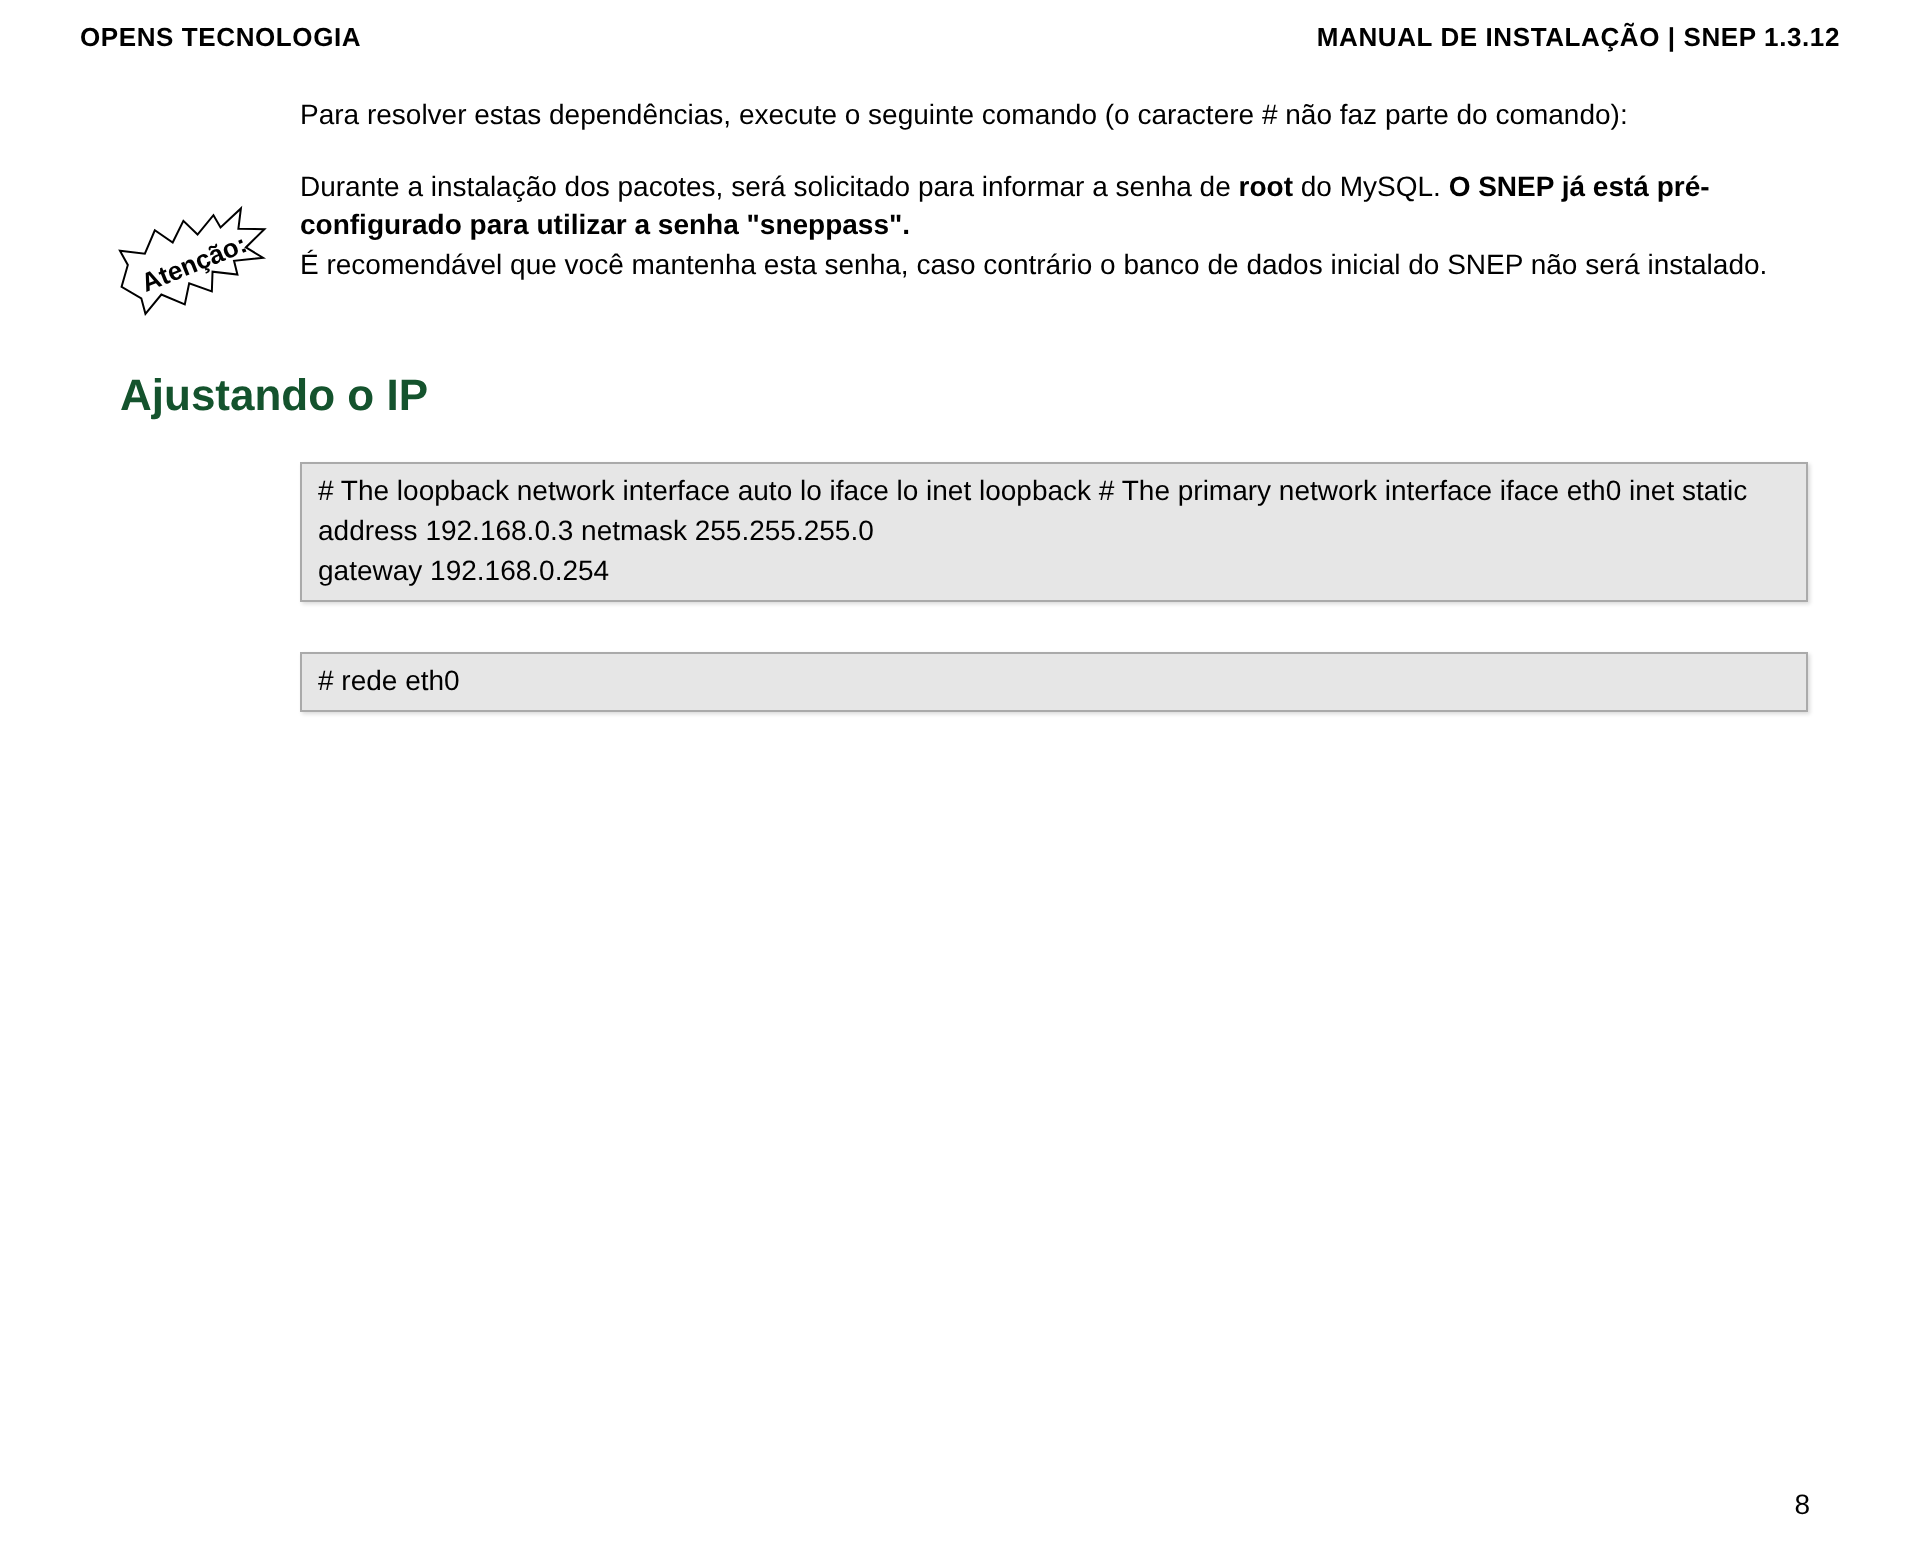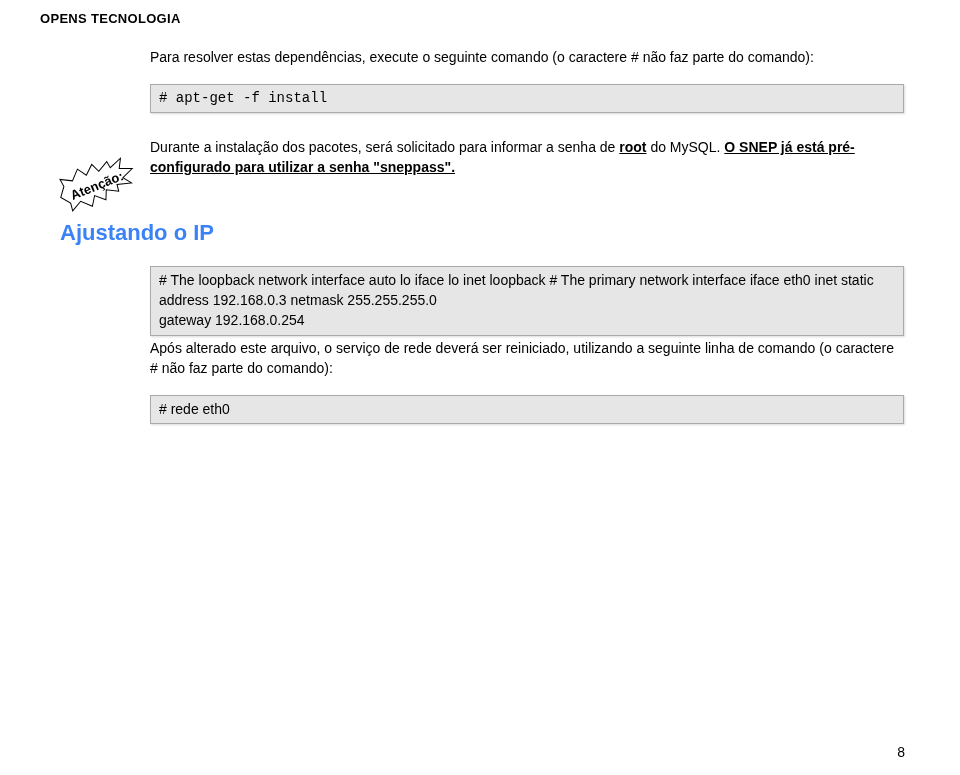--- a/index.html
+++ b/index.html
@@ -68,67 +68,67 @@
       width: 100%;
       height: 100%;
       display: flex;
       justify-content: center;
       align-items: center;
     }
     .attention-block {
       font-size: 14px;
     }
     .section-title {
-      color: #3b82f6;
+      color: #14532d;
       font-size: 22px;
       font-weight: bold;
       margin: 30px 0 18px -90px;
     }
     .page-num {
       position: absolute;
       bottom: 12px;
       right: 55px;
       font-size: 14px;
     }
-    .m-bold { font-weight: bold; text-decoration: underline; }
+    .m-bold { font-weight: bold; }
     .mono { font-family: Liberation Sans, sans-serif; }
   </style>
 </head>
 <body>
 
 <div class="header">
   <span>OPENS TECNOLOGIA</span>
+  <span>MANUAL DE INSTALAÇÃO | SNEP 1.3.12</span>
 </div>
 
 <div class="content">
 
   <p class="para">Para resolver estas dependências, execute o seguinte comando  (o caractere # não faz parte do comando):</p>
 
-  <div class="code-block"># apt-get -f install</div>
 
   <div class="attention-wrap">
     <div class="attention-tag">
       <svg width="86" height="42" viewBox="0 0 86 42">
         <polygon class="starburst" points="5,21 12,12 11,4 22,10 31,1 37,10 46,2 50,11 61,5 62,12 75,7 70,16 82,21 70,26 76,34 62,30 61,37 50,31 46,40 37,32 31,41 22,32 11,38 12,30"></polygon>
       </svg>
       <div class="attention-text-layer">
           <span>Atenção:</span>
         </div>
     </div>
     <div class="attention-block">
       <span>Durante a instalação dos pacotes, será solicitado para informar a senha de </span><span class="m-bold">root</span><span> do MySQL. </span><span class="m-bold">O SNEP já está pré-configurado para utilizar a senha "sneppass".</span>
       <br>
+      <span>É recomendável que você mantenha esta senha, caso contrário o banco de dados inicial do SNEP não será instalado.</span>
     </div>
   </div>
 
   <h2 class="section-title">Ajustando o IP</h2>
 
 
   <div class="code-block tall mono"># The loopback network interface auto lo iface lo inet loopback # The primary network interface iface eth0 inet static      address 192.168.0.3 netmask 255.255.255.0
 gateway 192.168.0.254</div>
 
-  <p class="para" style="margin-top:-22px">Após alterado este arquivo, o serviço de rede deverá ser reiniciado, utilizando a seguinte linha de comando  (o caractere # não faz parte do comando):</p>
 
   <div class="code-block mono"># rede eth0</div>
 
 </div>
 
 <div class="page-num">8</div>
 
 </body></html>

